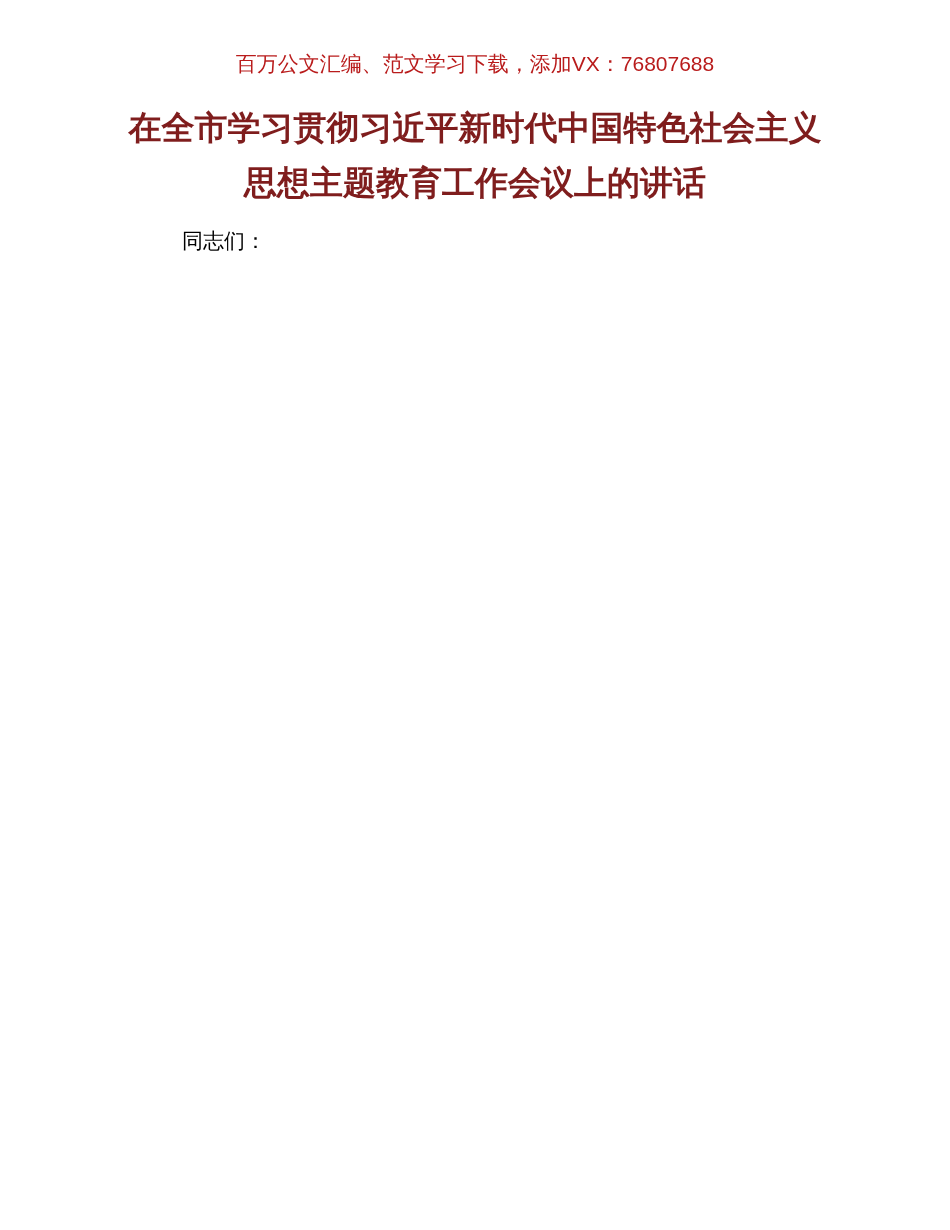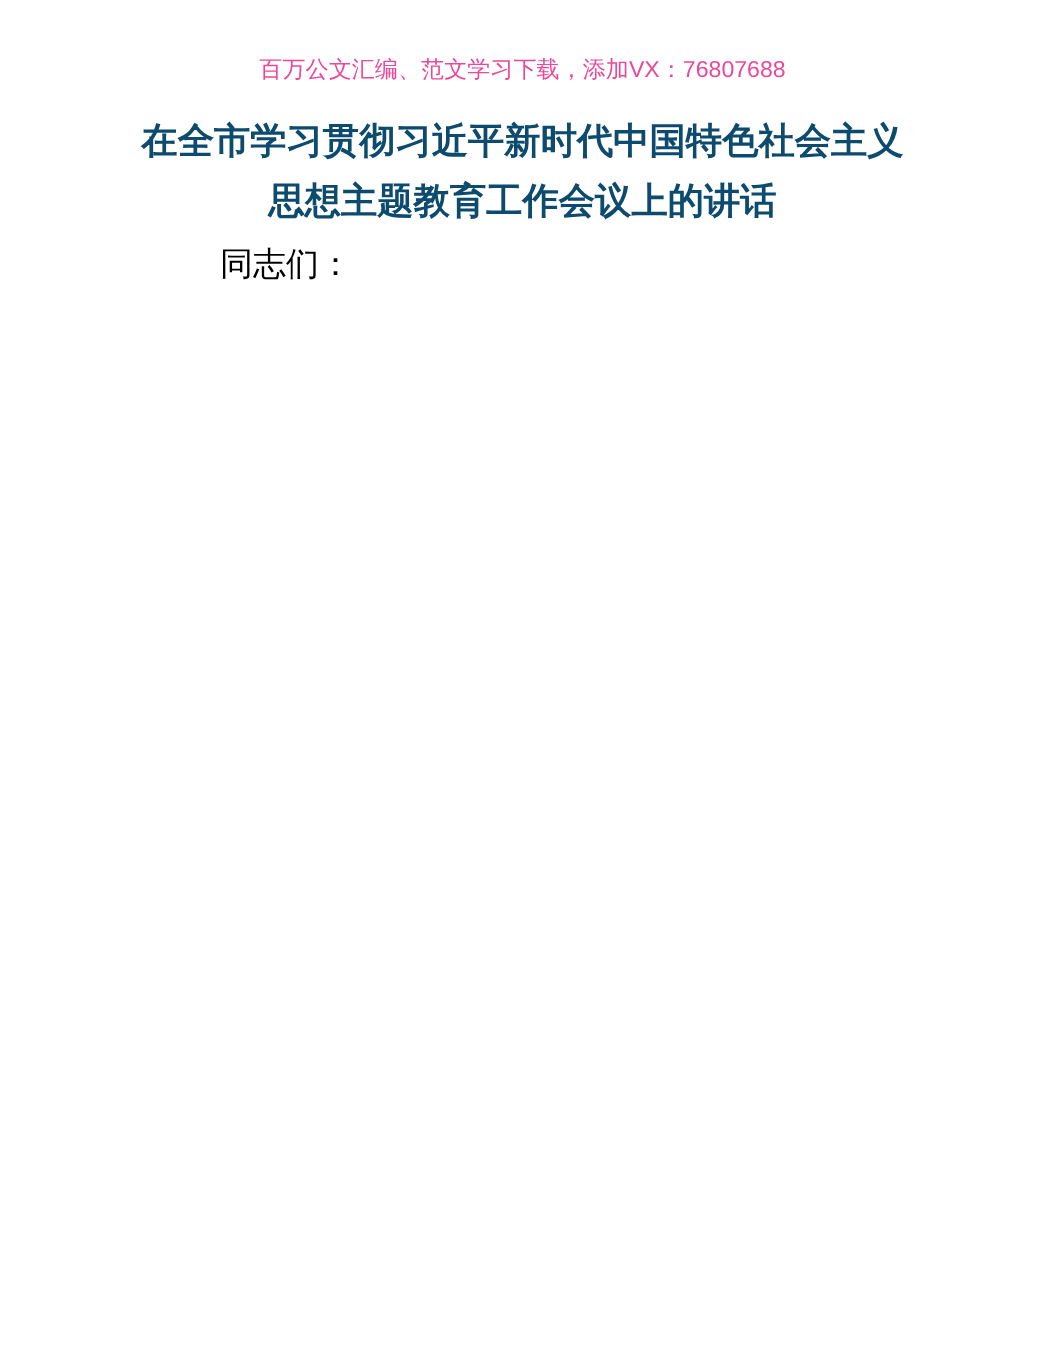--- a/index.html
+++ b/index.html
@@ -15,36 +15,36 @@
     background: #ffffff;
     overflow: hidden;
     font-family: "Liberation Sans", "DejaVu Sans", sans-serif;
     color: #000000;
   }
   .notice {
     padding-top: 50px;
     text-align: center;
     font-size: 21px;
     line-height: 28px;
-    color: #ec4899;
+    color: #b91c1c;
     font-weight: 400;
   }
   .doc-title {
     width: 724px;
     margin: 22px auto 0 auto;
     text-align: center;
     font-size: 33px;
     line-height: 55px;
     font-weight: 700;
-    color: #0c4a6e;
+    color: #7f1d1d;
   }
   .content {
     width: 700px;
     margin: 8px 110px 0 140px;
-    font-size: 30px;
+    font-size: 21px;
     line-height: 45px;
     text-align: justify;
     text-justify: inter-ideograph;
     color: #000000;
   }
   .content p {
     margin: 0;
     padding: 0;
     text-indent: 2em;
     word-break: break-all;

